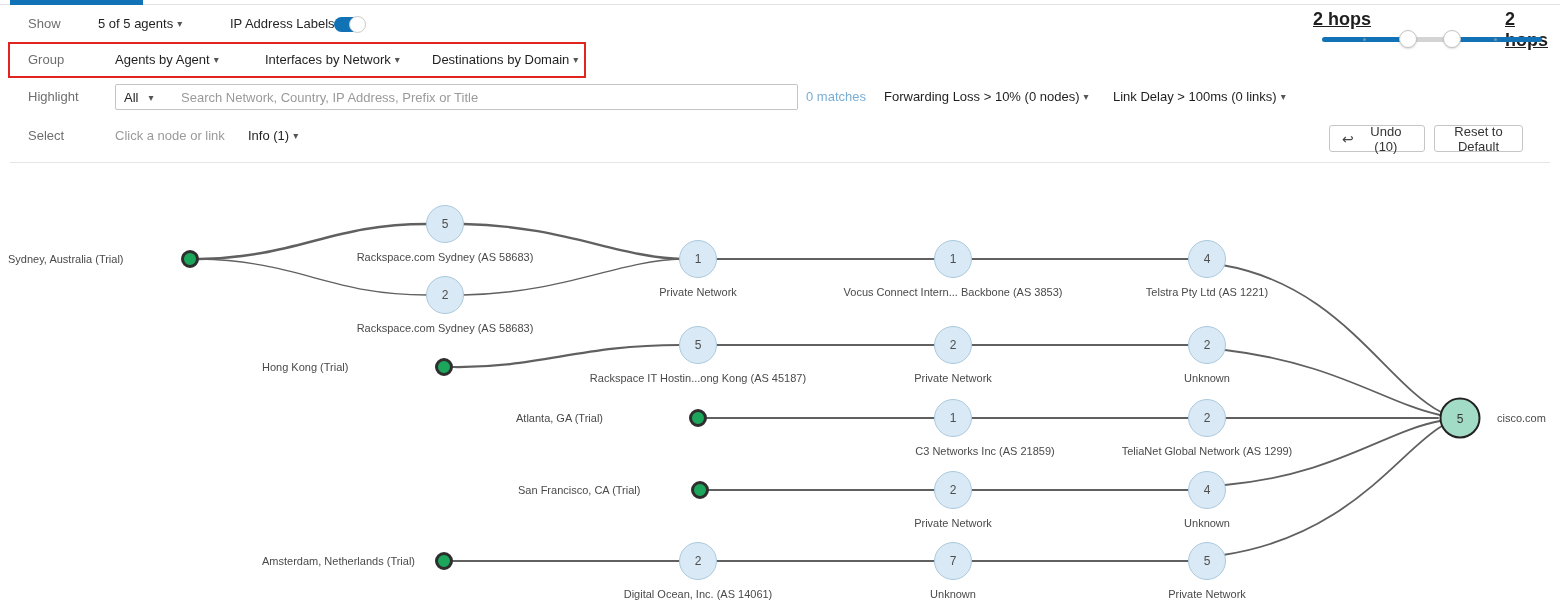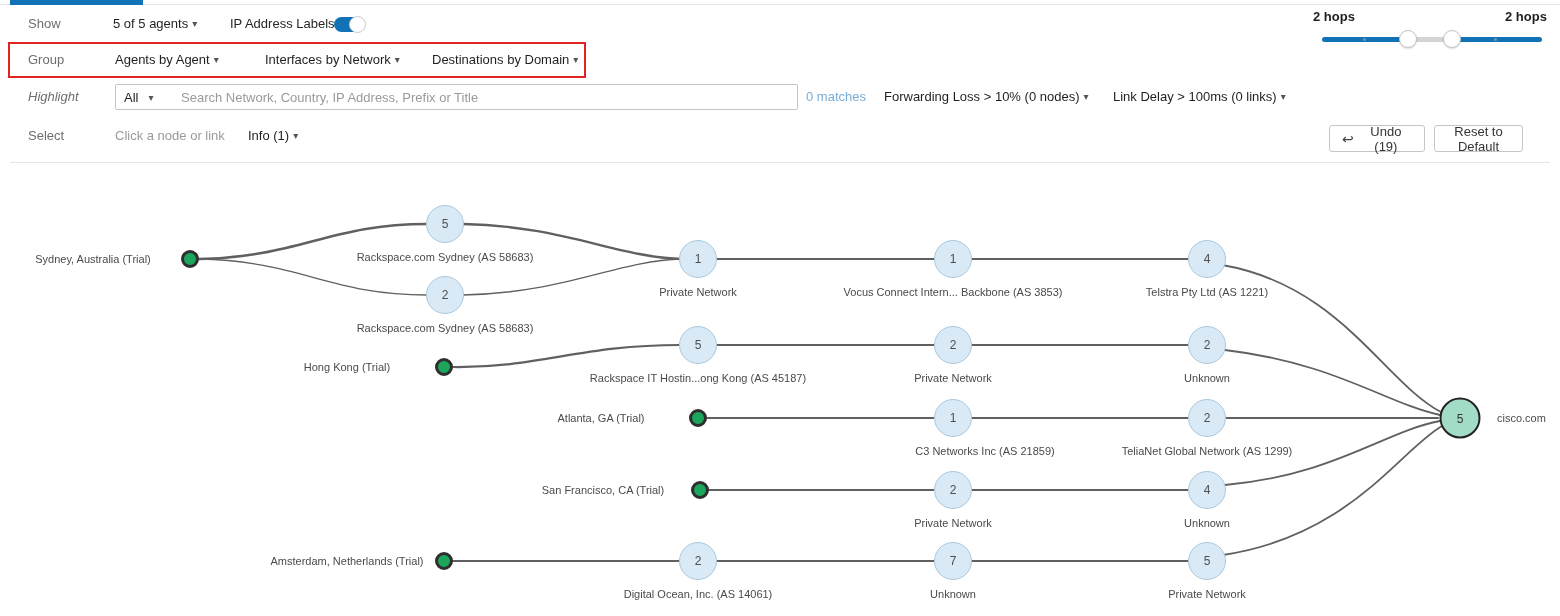--- a/index.html
+++ b/index.html
@@ -38,21 +38,21 @@
     font-size:13px; color:#333; display:flex; align-items:center; justify-content:center; gap:6px;
     padding:0 12px; cursor:pointer; font-family:"Liberation Sans",sans-serif;
   }
   .undo-glyph { font-size:14px; line-height:1; color:#444; }
 
   
   .toggle { position:absolute; left:334px; top:17px; width:30px; height:15px; border-radius:8px; background:#1173b6; cursor:pointer; }
   .toggle .knob { position:absolute; right:-2px; top:-1px; width:17px; height:17px; border-radius:50%; background:#fff; border:1px solid #c9c9c9; }
 
   
-  .hops-label { position:absolute; top:9px; font-size:13px; font-weight:bold; color:#1f1f1f; }
+  .hops-label { position:absolute; top:9px; font-size:18px; font-weight:bold; color:#1f1f1f;text-decoration:underline; }
   .slider-track { position:absolute; top:37px; height:5px; border-radius:3px; }
   .seg-blue { background:#1173b6; }
   .seg-gray { background:#d4d4d4; }
   .slider-tick { position:absolute; top:38px; width:3px; height:3px; border-radius:50%; background:#6f95ac; }
   .slider-handle { position:absolute; top:30px; width:18px; height:18px; border-radius:50%; background:#fff; border:1px solid #c4c4c4; box-shadow:0 1px 2px rgba(0,0,0,.15); cursor:pointer; }
 
   .divider { position:absolute; left:10px; top:162px; width:1540px; height:1px; background:#e6e6e6; }
 
   
   .graph { position:absolute; left:0; top:163px; width:1560px; height:453px; }
@@ -60,64 +60,64 @@
   .gnode {
     position:absolute; width:38px; height:38px; border-radius:50%;
     background:#d9e9f5; border:1px solid #aac9dd; transform:translate(-50%,-50%);
     display:flex; align-items:center; justify-content:center; font-size:12px; color:#4e4e4e; cursor:pointer;
   }
   .gnode-label { position:absolute; transform:translateX(-50%); font-size:11px; color:#4a4a4a; white-space:nowrap; }
   .agent-dot {
     position:absolute; width:18px; height:18px; border-radius:50%;
     background:#1ca65c; border:3px solid #2e2e2e; transform:translate(-50%,-50%); cursor:pointer;
   }
-  .agent-label { position:absolute; width:170px; font-size:11px; color:#4a4a4a; text-align:center; transform:translateY(-50%); white-space:nowrap; }
+  .agent-label { position:absolute; width:170px; font-size:11px; color:#4a4a4a; text-align:left; transform:translateY(-50%); white-space:nowrap; }
   .dest-node {
     position:absolute; width:41px; height:41px; border-radius:50%;
     background:#a3dcc6; border:2.5px solid #222; transform:translate(-50%,-50%);
     display:flex; align-items:center; justify-content:center; font-size:12px; color:#333; cursor:pointer;
   }
   .dest-label { position:absolute; transform:translateY(-50%); font-size:11px; color:#4a4a4a; white-space:nowrap; }
 </style>
 </head>
 <body>
 
 <div class="topstrip">
   <div class="tab-indicator"></div>
 </div>
 
 <div class="ctl row-label" style="left:28px; top:16px;">Show</div>
-<div class="ctl drop" style="left:113px; top:16px;text-align:center;"><span>5 of 5 agents</span><span class="caret">▾</span></div>
+<div class="ctl drop" style="left:98px; top:16px;text-align:center;"><span>5 of 5 agents</span><span class="caret">▾</span></div>
 <div class="ctl" style="left:230px; top:16px;">IP Address Labels</div>
 <div class="toggle">
     <div class="knob"></div>
   </div>
 
 <div class="red-box"></div>
 <div class="ctl row-label" style="left:28px; top:52px;">Group</div>
 <div class="ctl drop" style="left:115px; top:52px;"><span>Agents by Agent</span><span class="caret">▾</span></div>
 <div class="ctl drop" style="left:265px; top:52px;"><span>Interfaces by Network</span><span class="caret">▾</span></div>
 <div class="ctl drop" style="left:432px; top:52px;"><span>Destinations by Domain</span><span class="caret">▾</span></div>
 
-<div class="ctl row-label" style="left:28px; top:89px;font-style:italic;">Highlight</div>
+<div class="ctl row-label" style="left:28px; top:89px;">Highlight</div>
 <div class="scope-select">
     <span>All</span>
     <span class="caret">▾</span>
   </div>
 <input class="search-input" type="text" placeholder="Search Network, Country, IP Address, Prefix or Title" style="">
 <div class="ctl matches" style="left:806px; top:89px;">0 matches</div>
 <div class="ctl drop" style="left:884px; top:89px;"><span>Forwarding Loss &gt; 10%</span>&nbsp;<span>(0 nodes)</span><span class="caret">▾</span></div>
 <div class="ctl drop" style="left:1113px; top:89px;"><span>Link Delay &gt; 100ms</span>&nbsp;<span>(0 links)</span><span class="caret">▾</span></div>
 
 <div class="ctl row-label" style="left:28px; top:128px;">Select</div>
 <div class="ctl hint" style="left:115px; top:128px;">Click a node or link</div>
 <div class="ctl drop" style="left:248px; top:128px;text-align:center;"><span>Info (1)</span><span class="caret">▾</span></div>
 <button class="btn" style="left:1329px; top:125px; width:96px;">
     <span class="undo-glyph">↩</span>
-    <span>Undo (19)</span>
+    <span>Undo (10)</span>
   </button>
 <button class="btn" style="left:1434px; top:125px; width:89px;">
     <span>Reset to Default</span>
   </button>
 
 <div class="hops-label" style="left:1313px;">2 hops</div>
 <div class="hops-label" style="left:1505px;">2 hops</div>
 <div class="slider-track seg-blue" style="left:1322px; width:88px;"></div>
 <div class="slider-track seg-gray" style="left:1410px; width:42px;"></div>
 <div class="slider-track seg-blue" style="left:1452px; width:90px;"></div>

